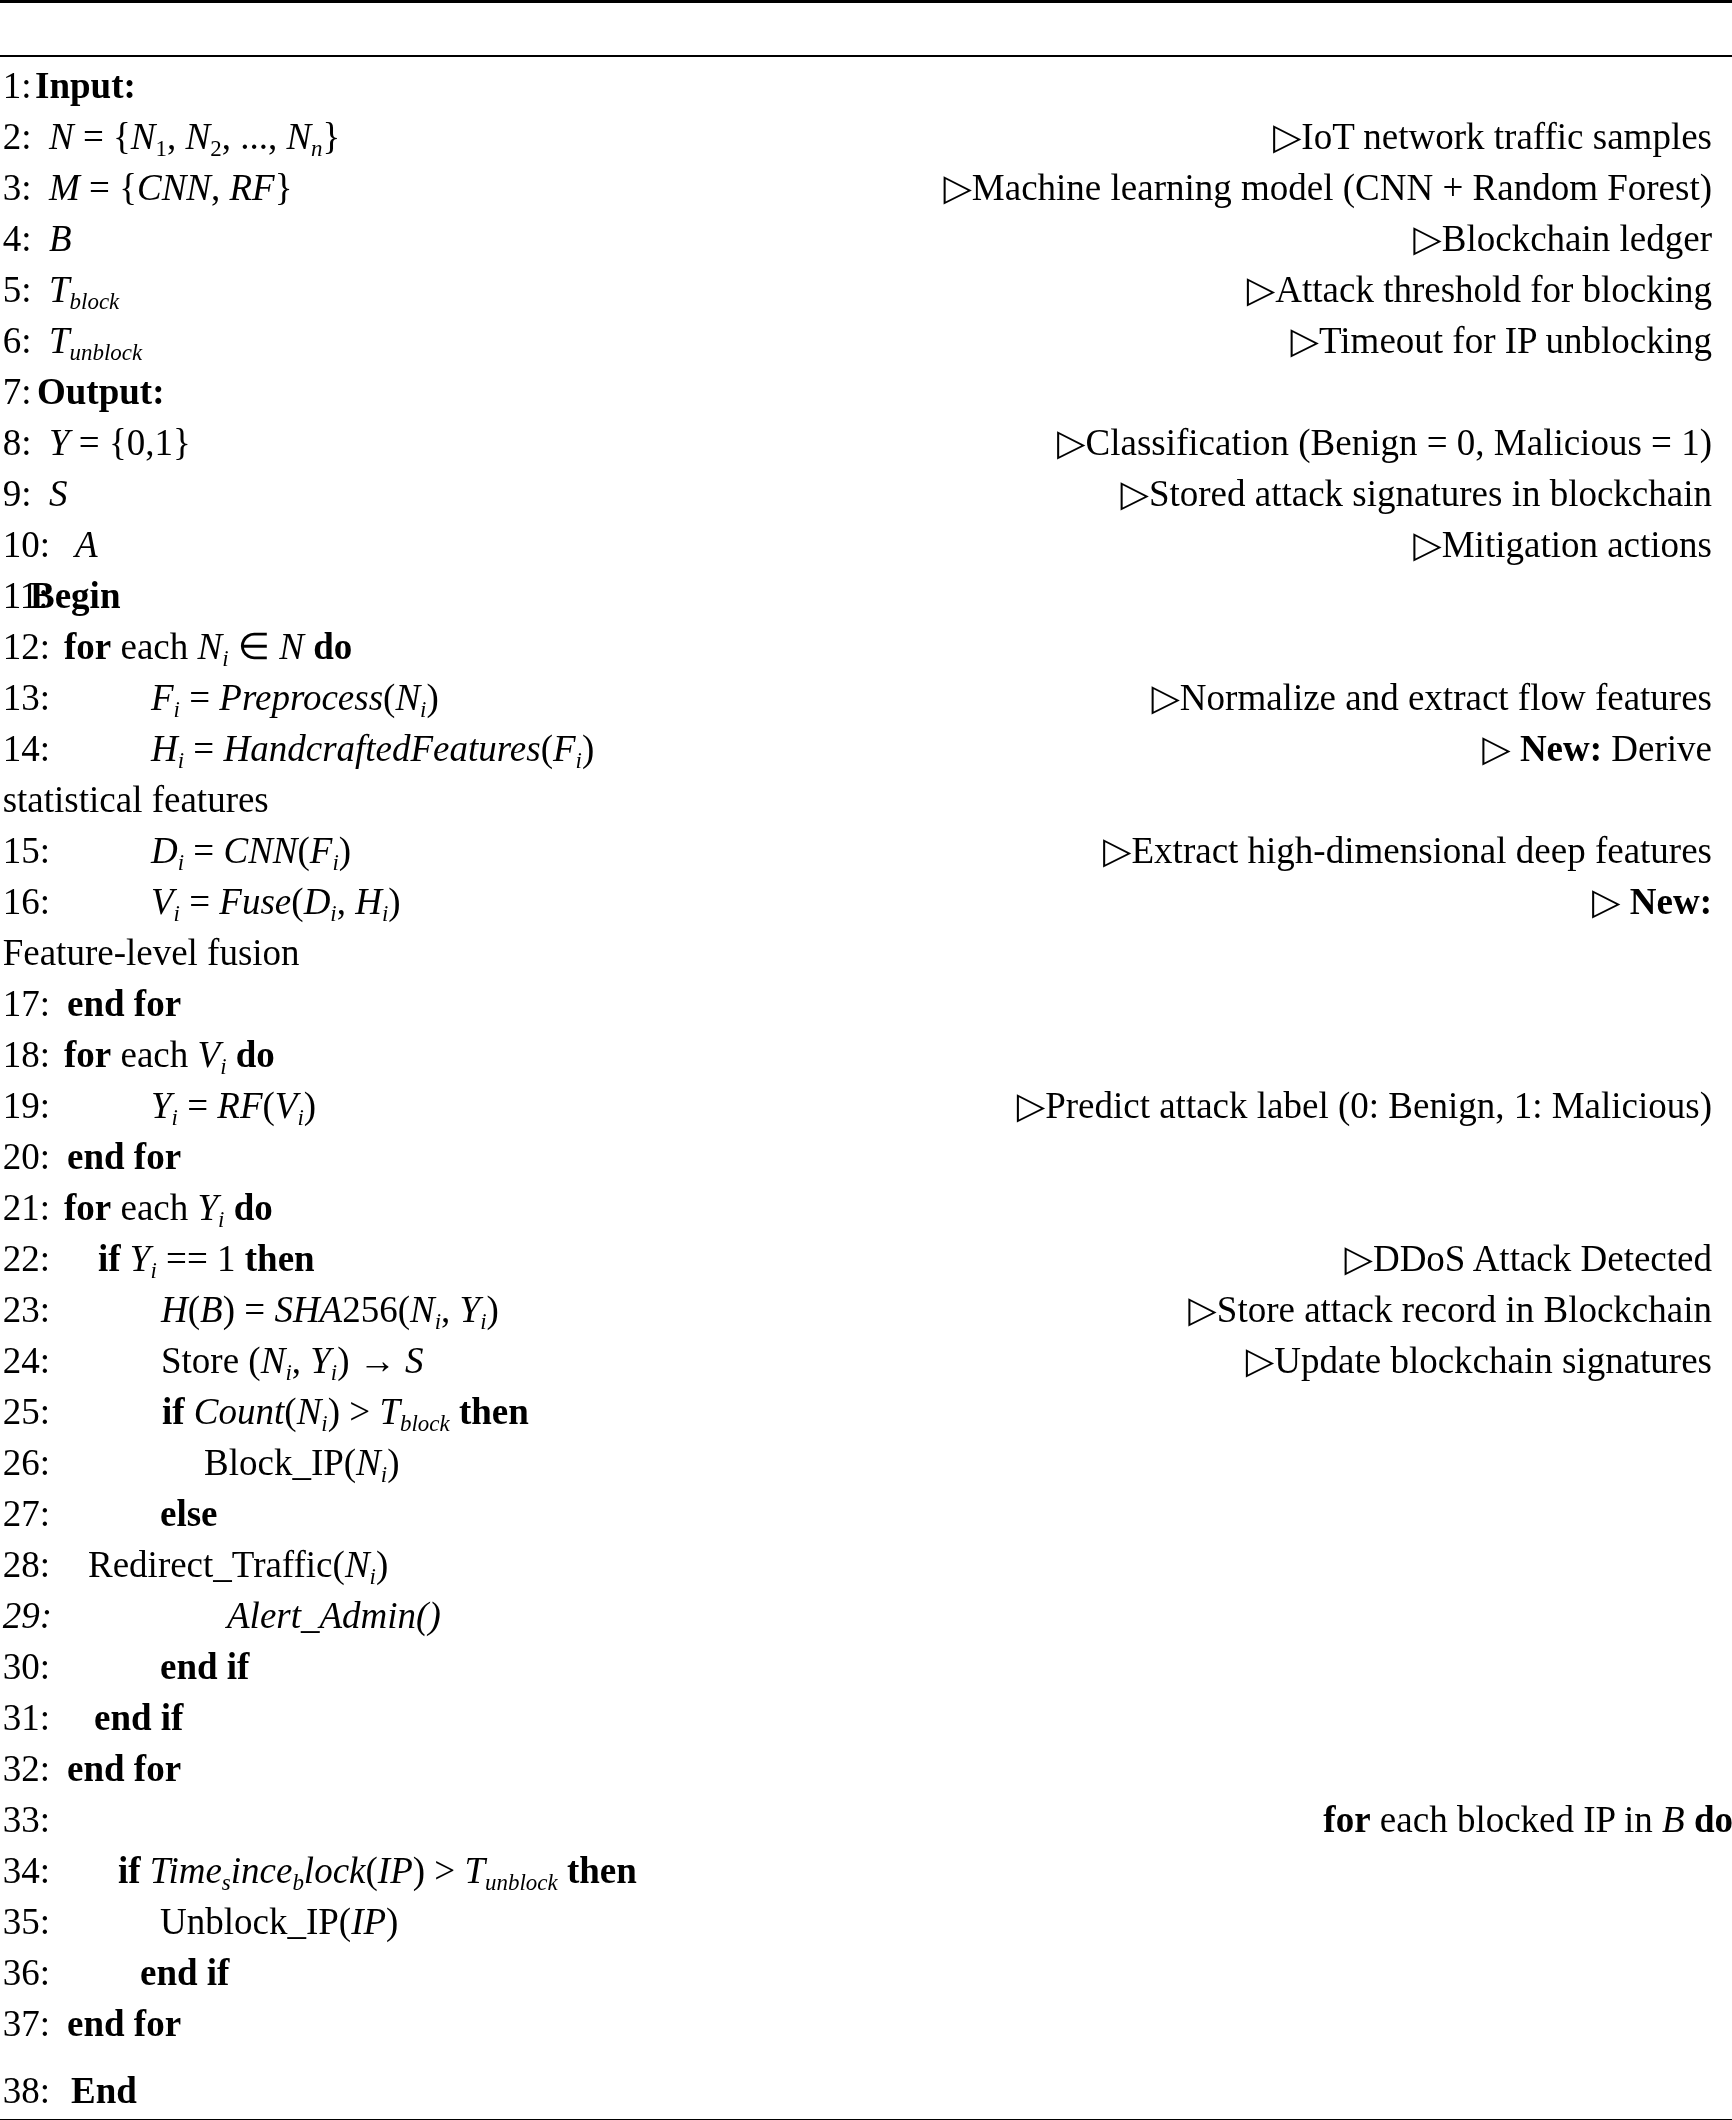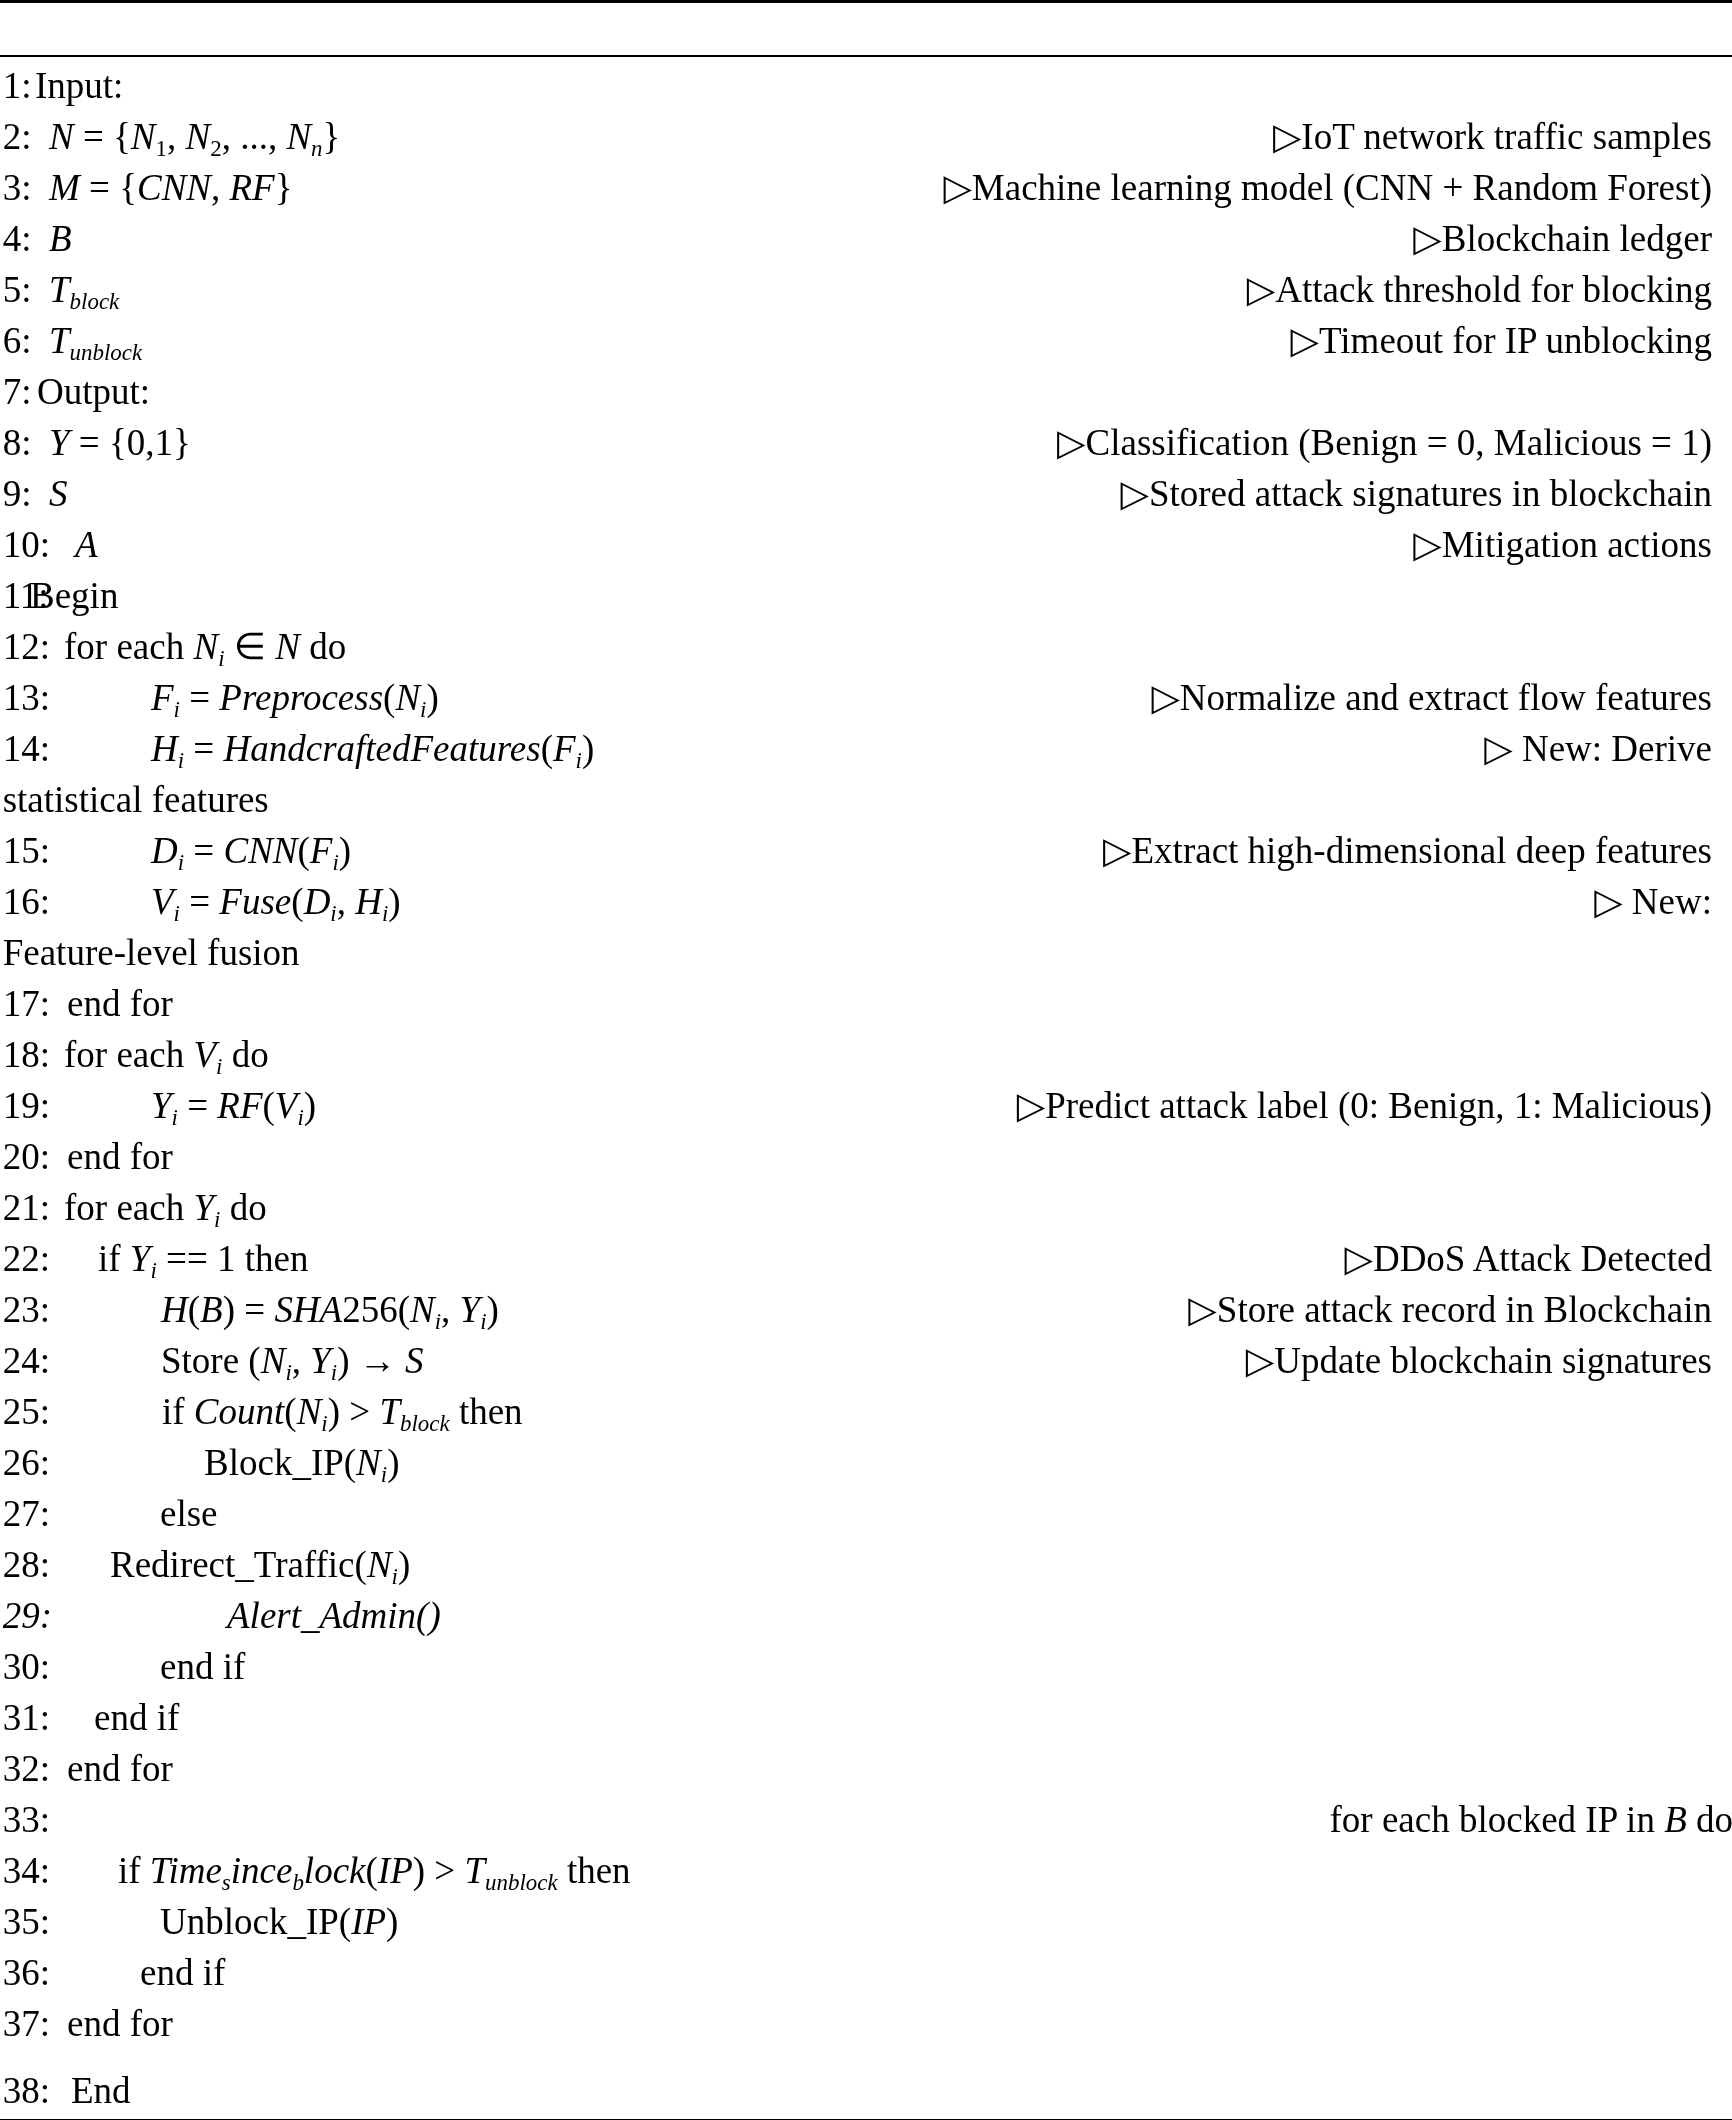--- a/index.html
+++ b/index.html
@@ -43,21 +43,21 @@
     position:absolute;
     left:2.7px;top:0;
   }
   .code{display:inline;}
   .comment{
     position:absolute;
     right:21px;top:0;
     white-space:pre;
   }
   .s-p{}
-  .s-kw{font-weight:400;}
+  .s-kw{font-weight:700;}
   .s-v{font-style:italic;}
   .s-sb{font-size:0.62em;vertical-align:-0.3em;}
   .s-sbi{font-size:0.62em;vertical-align:-0.3em;font-style:italic;}
 </style>
 </head>
 <body>
 
 <div class="algo">
   <div class="titlebar">
     
@@ -85,21 +85,21 @@
       <div class="line" style="padding-left: 64px;"><span class="num">18:</span><span class="code"><span class="s-kw">for</span><span class="s-p"> each </span><span class="s-v">V</span><span class="s-sbi">i</span><span class="s-p"> </span><span class="s-kw">do</span></span></div>
       <div class="line" style="padding-left: 151px;"><span class="num">19:</span><span class="code"><span class="s-v">Y</span><span class="s-sbi">i</span><span class="s-p"> = </span><span class="s-v">RF</span><span class="s-p">(</span><span class="s-v">V</span><span class="s-sbi">i</span><span class="s-p">)</span></span><span class="comment"><span class="s-p">▷Predict attack label (0: Benign, 1: Malicious)</span></span></div>
       <div class="line" style="padding-left: 67px;"><span class="num">20:</span><span class="code"><span class="s-kw">end for</span></span></div>
       <div class="line" style="padding-left: 64px;"><span class="num">21:</span><span class="code"><span class="s-kw">for</span><span class="s-p"> each </span><span class="s-v">Y</span><span class="s-sbi">i</span><span class="s-p"> </span><span class="s-kw">do</span></span></div>
       <div class="line" style="padding-left: 98px;"><span class="num">22:</span><span class="code"><span class="s-kw">if</span><span class="s-p"> </span><span class="s-v">Y</span><span class="s-sbi">i</span><span class="s-p"> == 1 </span><span class="s-kw">then</span></span><span class="comment"><span class="s-p">▷DDoS Attack Detected</span></span></div>
       <div class="line" style="padding-left: 161px;"><span class="num">23:</span><span class="code"><span class="s-v">H</span><span class="s-p">(</span><span class="s-v">B</span><span class="s-p">) = </span><span class="s-v">SHA</span><span class="s-p">256(</span><span class="s-v">N</span><span class="s-sbi">i</span><span class="s-p">, </span><span class="s-v">Y</span><span class="s-sbi">i</span><span class="s-p">)</span></span><span class="comment"><span class="s-p">▷Store attack record in Blockchain</span></span></div>
       <div class="line" style="padding-left: 161px;"><span class="num">24:</span><span class="code"><span class="s-p">Store (</span><span class="s-v">N</span><span class="s-sbi">i</span><span class="s-p">, </span><span class="s-v">Y</span><span class="s-sbi">i</span><span class="s-p">) → </span><span class="s-v">S</span></span><span class="comment"><span class="s-p">▷Update blockchain signatures</span></span></div>
       <div class="line" style="padding-left: 162px;"><span class="num">25:</span><span class="code"><span class="s-kw">if</span><span class="s-p"> </span><span class="s-v">Count</span><span class="s-p">(</span><span class="s-v">N</span><span class="s-sbi">i</span><span class="s-p">) &gt; </span><span class="s-v">T</span><span class="s-sbi">block</span><span class="s-p"> </span><span class="s-kw">then</span></span></div>
       <div class="line" style="padding-left: 204px;"><span class="num">26:</span><span class="code"><span class="s-p">Block_IP(</span><span class="s-v">N</span><span class="s-sbi">i</span><span class="s-p">)</span></span></div>
       <div class="line" style="padding-left: 160px;"><span class="num">27:</span><span class="code"><span class="s-kw">else</span></span></div>
-      <div class="line" style="padding-left: 110px;"><span class="num">28:</span><span class="code"><span class="s-p">Redirect_Traffic(</span><span class="s-v">N</span><span class="s-sbi">i</span><span class="s-p">)</span></span></div>
+      <div class="line" style="padding-left: 88px;"><span class="num">28:</span><span class="code"><span class="s-p">Redirect_Traffic(</span><span class="s-v">N</span><span class="s-sbi">i</span><span class="s-p">)</span></span></div>
       <div class="line" style="padding-left: 227px; font-style: italic;"><span class="num">29:</span><span class="code"><span class="s-p">Alert_Admin()</span></span></div>
       <div class="line" style="padding-left: 160px;"><span class="num">30:</span><span class="code"><span class="s-kw">end if</span></span></div>
       <div class="line" style="padding-left: 94px;"><span class="num">31:</span><span class="code"><span class="s-kw">end if</span></span></div>
       <div class="line" style="padding-left: 67px;"><span class="num">32:</span><span class="code"><span class="s-kw">end for</span></span></div>
       <div class="line" style="padding-left: 64px; text-align: right;"><span class="num">33:</span><span class="code"><span class="s-kw">for</span><span class="s-p"> each blocked IP in </span><span class="s-v">B</span><span class="s-p"> </span><span class="s-kw">do</span></span></div>
       <div class="line" style="padding-left: 118px;"><span class="num">34:</span><span class="code"><span class="s-kw">if</span><span class="s-p"> </span><span class="s-v">Time</span><span class="s-sbi">s</span><span class="s-v">ince</span><span class="s-sbi">b</span><span class="s-v">lock</span><span class="s-p">(</span><span class="s-v">IP</span><span class="s-p">) &gt; </span><span class="s-v">T</span><span class="s-sbi">unblock</span><span class="s-p"> </span><span class="s-kw">then</span></span></div>
       <div class="line" style="padding-left: 160px;"><span class="num">35:</span><span class="code"><span class="s-p">Unblock_IP(</span><span class="s-v">IP</span><span class="s-p">)</span></span></div>
       <div class="line" style="padding-left: 140px;"><span class="num">36:</span><span class="code"><span class="s-kw">end if</span></span></div>
       <div class="line" style="padding-left: 67px;"><span class="num">37:</span><span class="code"><span class="s-kw">end for</span></span></div>
       <div class="line" style="padding-left: 71px; margin-top: 16px;"><span class="num">38:</span><span class="code"><span class="s-kw">End</span></span></div>

